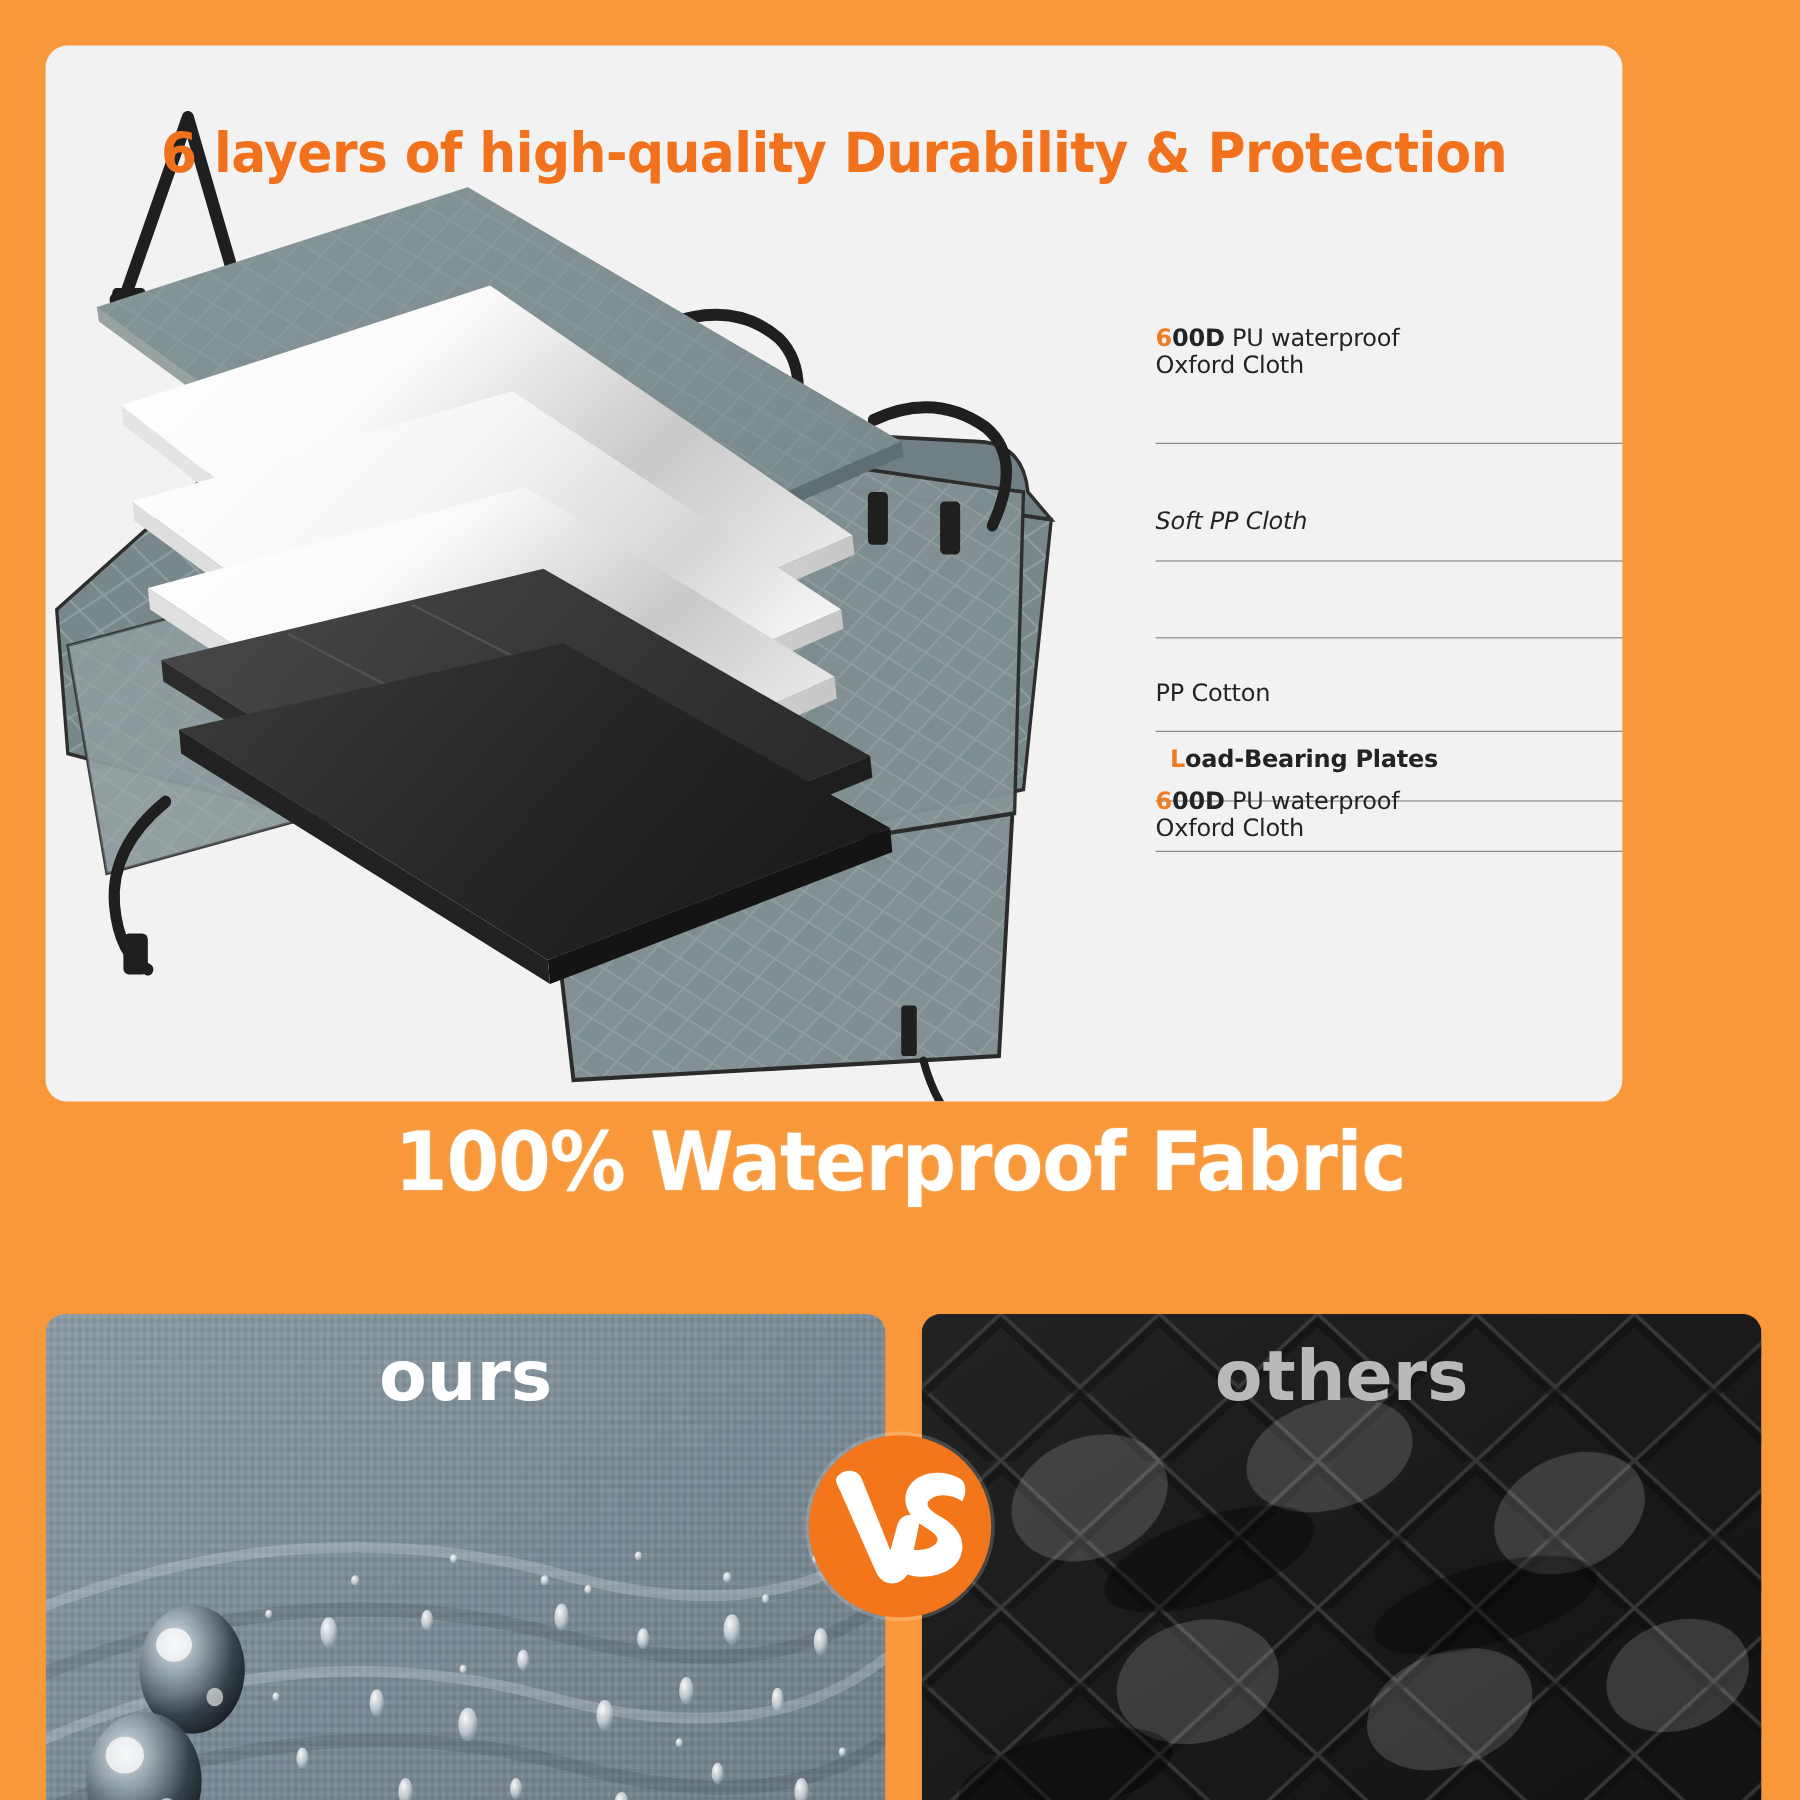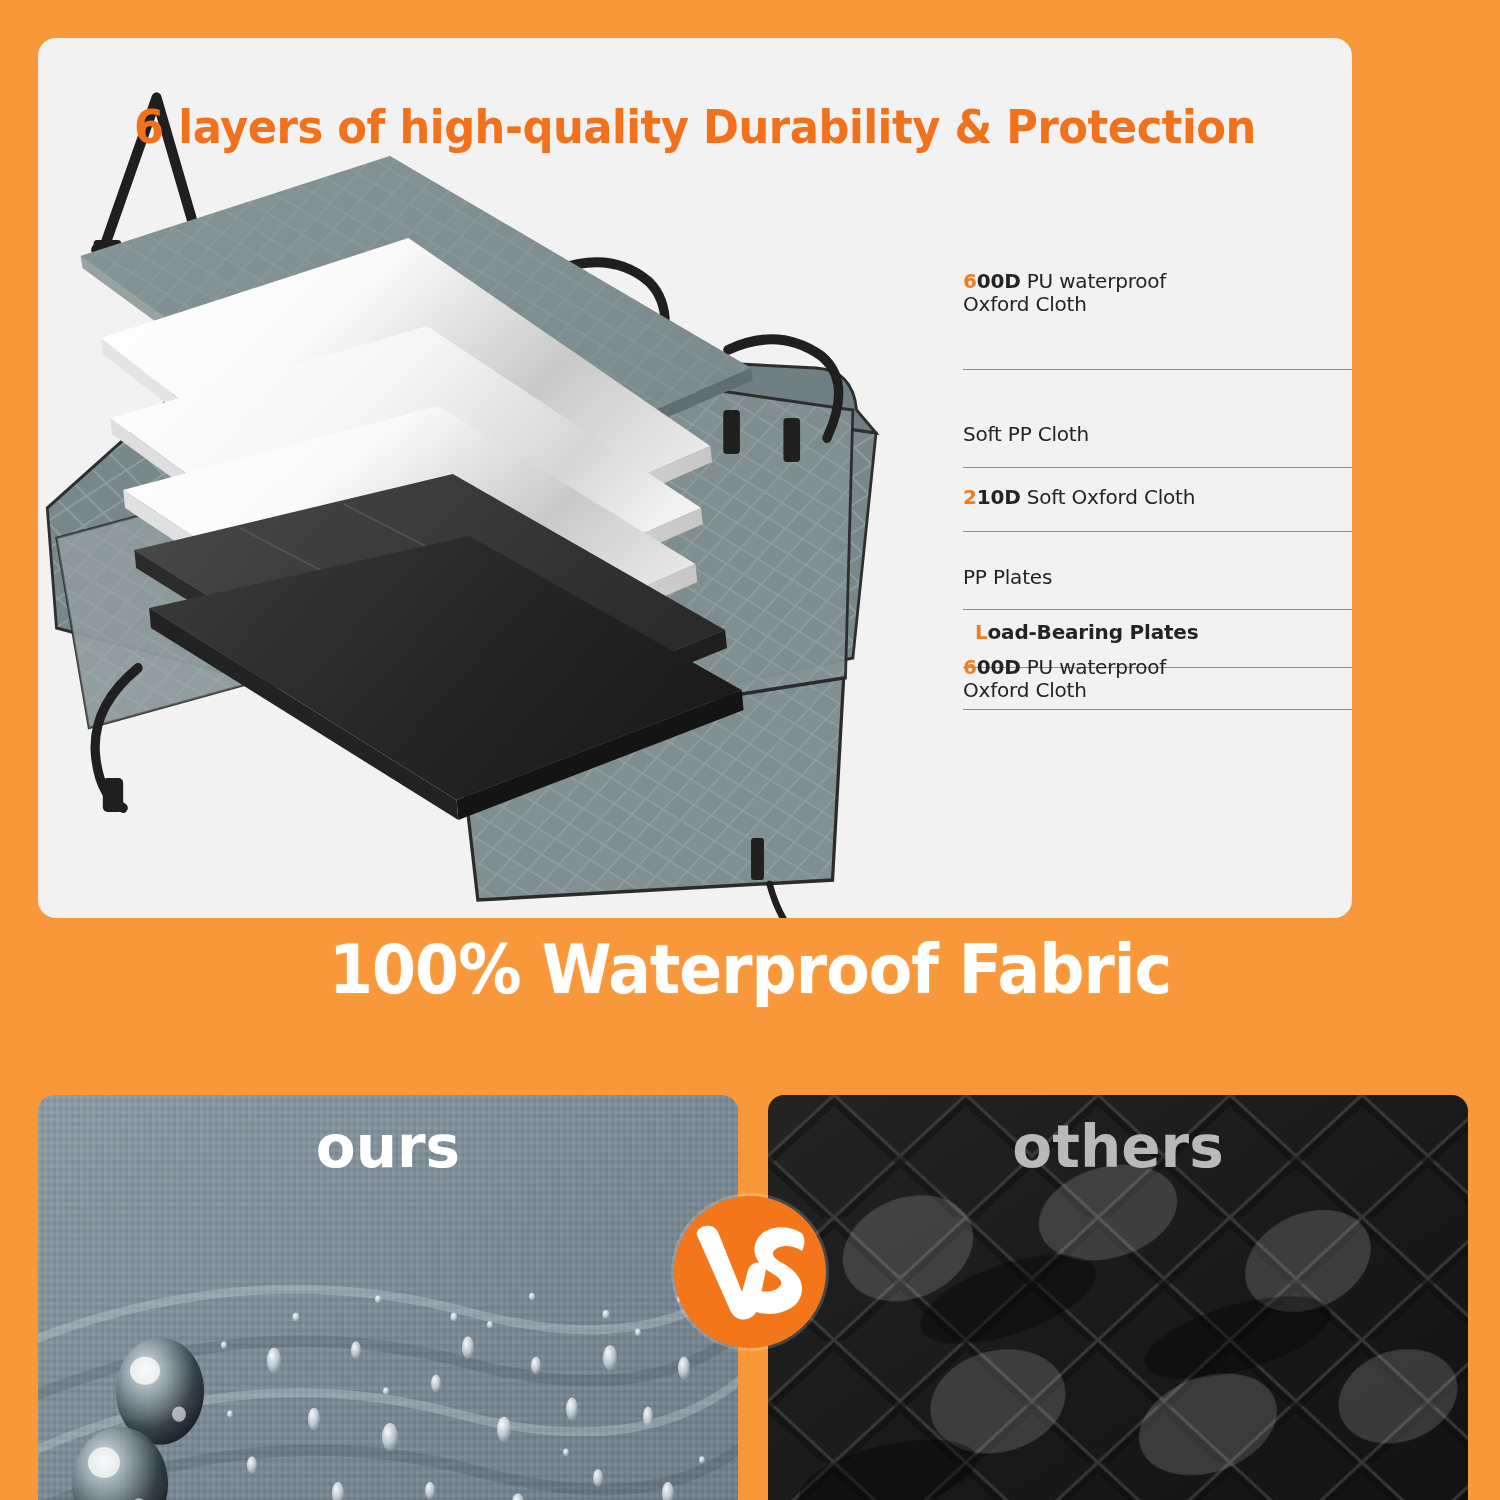--- a/index.html
+++ b/index.html
@@ -262,43 +262,38 @@
     <div class="label-text">
       <span class="cap">6</span><span class="d">00D</span><span> PU waterproof</span><br>
       <span>Oxford Cloth</span>
     </div>
   </div>
   <div class="leader" style="left:925px; top:330px;">
     <div class="thin"></div>
     <div class="tick"></div>
   </div>
 
-  <div class="label-row" style="top:385px;">
+  <div class="label-row" style="top:385px;font-style:italic;">
     <div class="label-text">
       <span class="cap"></span><span class="d"></span><span>Soft PP Cloth</span>
     </div>
   </div>
   <div class="leader" style="left:925px; top:428px;">
     <div class="thin"></div>
     <div class="tick"></div>
   </div>
 
-  <div class="label-row" style="top:448px;">
-    <div class="label-text">
-      <span class="cap">2</span><span class="d">10D</span><span> Soft Oxford Cloth</span>
-    </div>
-  </div>
   <div class="leader" style="left:925px; top:492px;">
     <div class="thin"></div>
     <div class="tick"></div>
   </div>
 
   <div class="label-row" style="top:528px;">
     <div class="label-text">
-      <span class="cap"></span><span class="d"></span><span>PP Plates</span>
+      <span class="cap"></span><span class="d"></span><span>PP Cotton</span>
     </div>
   </div>
   <div class="leader" style="left:925px; top:570px;">
     <div class="thin"></div>
     <div class="tick"></div>
   </div>
 
   <div class="label-row" style="top:583px;">
     <div class="label-text bold">
       <span class="cap">L</span><span class="d"></span><span>oad-Bearing Plates</span>

